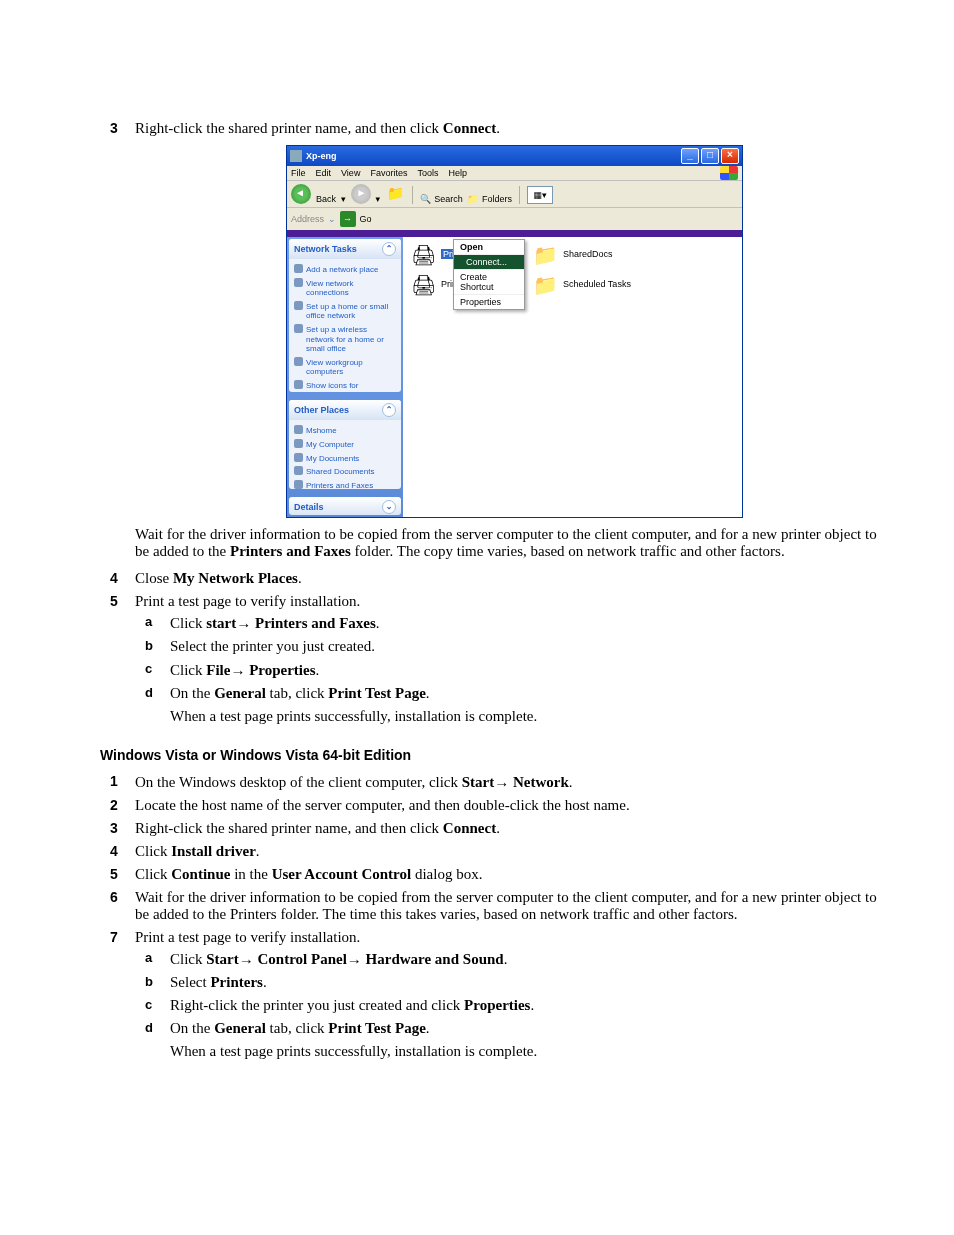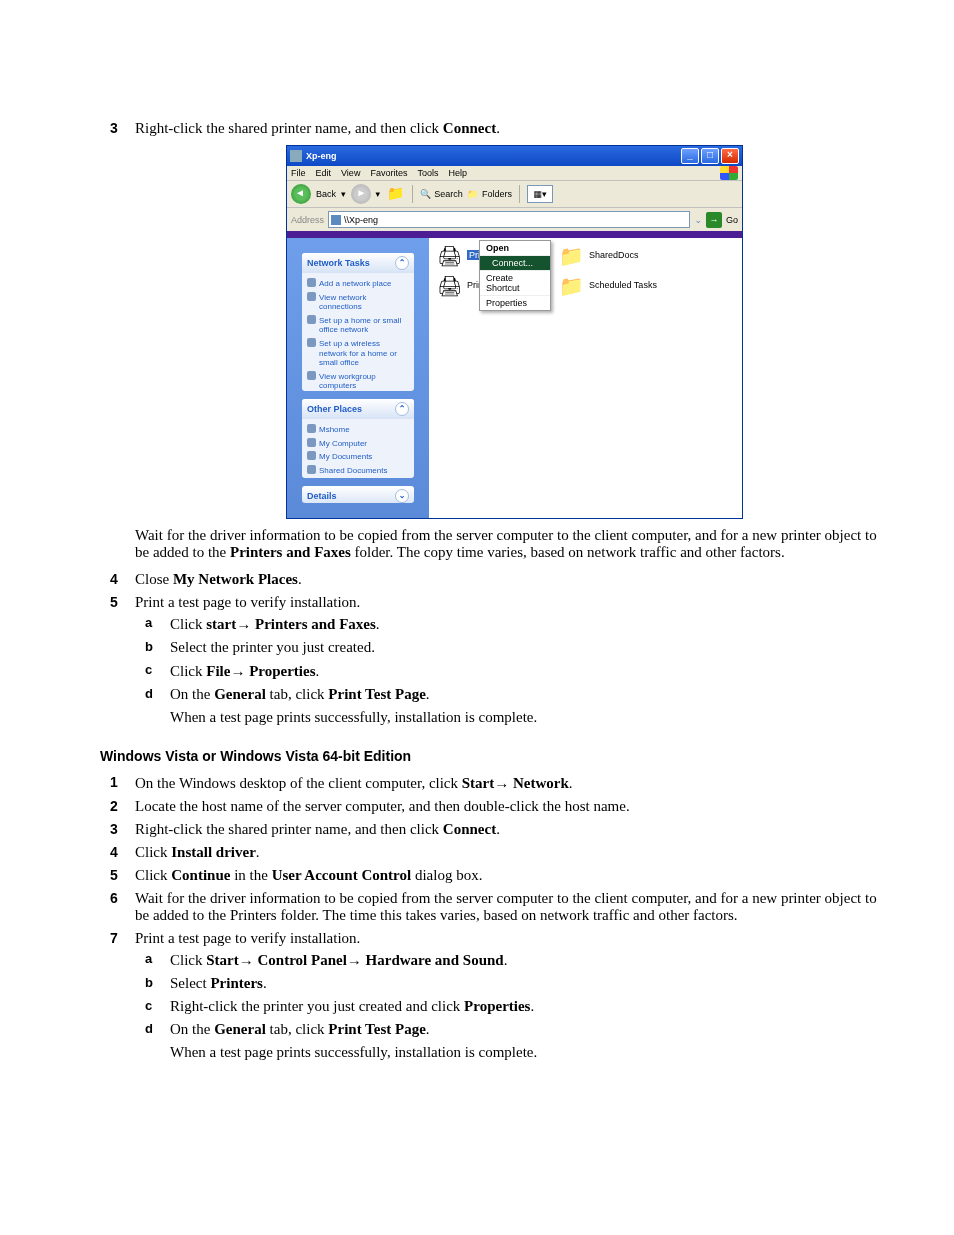--- a/index.html
+++ b/index.html
@@ -126,21 +126,21 @@
     position: absolute;
     right: 4px;
     width: 18px; height: 14px;
     background: conic-gradient(#e33 0 25%, #3a3 0 50%, #35f 0 75%, #fd3 0 100%);
     border-radius: 2px;
   }
   .toolbar {
     background: #ece9d8;
     padding: 3px 4px;
     display: flex;
-    align-items: center;
+    align-items: flex-end;
     gap: 5px;
     border-bottom: 1px solid #c0c0c0;
   }
   .btn-round {
     width: 20px; height: 20px; border-radius: 50%;
   }
   .btn-back { background: radial-gradient(#5abf5a 40%, #2a8a2a); position: relative; }
   .btn-back::after { content: "◄"; color: #fff; position: absolute; left: 4px; top: 3px; font-size: 10px;}
   .btn-fwd { background: radial-gradient(#ccc 40%, #aaa); position: relative; }
   .btn-fwd::after { content: "►"; color: #fff; position: absolute; left: 6px; top: 3px; font-size: 10px;}
@@ -180,21 +180,21 @@
     width: 16px; height: 16px; background: #2a8a2a; border-radius: 2px;
     color: #fff; text-align: center; line-height: 15px; font-weight: bold;
   }
   .content-area {
     display: flex;
     height: 280px;
   }
   .sidepane {
     width: 112px;
     background: linear-gradient(#6f9eeb, #5a8ad8);
-    padding: 15px;
+    padding: 2px;
     display: flex;
     flex-direction: column;
     gap: 8px;
   }
   .panel {
     background: #eef3fb;
     border-radius: 3px;
     overflow: hidden;
   }
   .panel-hdr {
@@ -313,24 +313,20 @@
               <span>Search</span>
             </span>
           <span class="tbtn folders-btn">
               <span>Folders</span>
             </span>
           <div class="tsep"></div>
           <div class="views-btn">▦▾</div>
         </div>
         <div class="addressbar">
           <span class="addr-label">Address</span>
-          <div class="addr-input">
-            <div class="aicon"></div>
-            <span>\\Xp-eng</span>
-          </div>
           <span style="color:#5a8ac0;">⌄</span>
           <div class="go-btn">→</div>
           <span>Go</span>
         </div>
         <div class="content-area">
           <div class="sidepane">
             <div class="panel">
               <div class="panel-hdr">
                 <span>Network Tasks</span>
                 <span class="chev">⌃</span>

